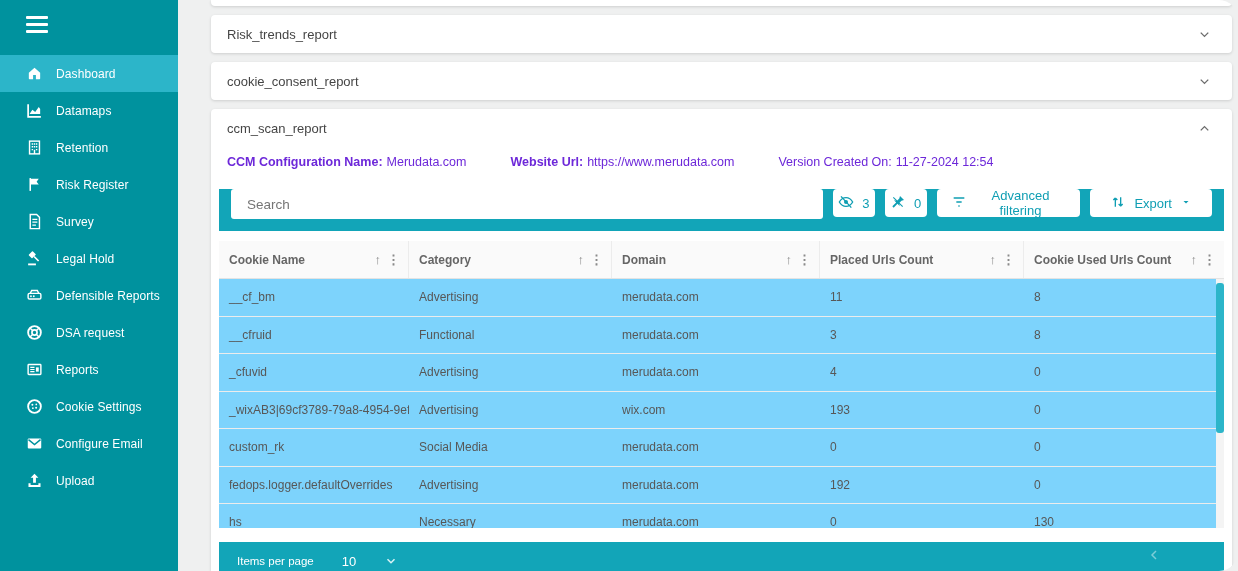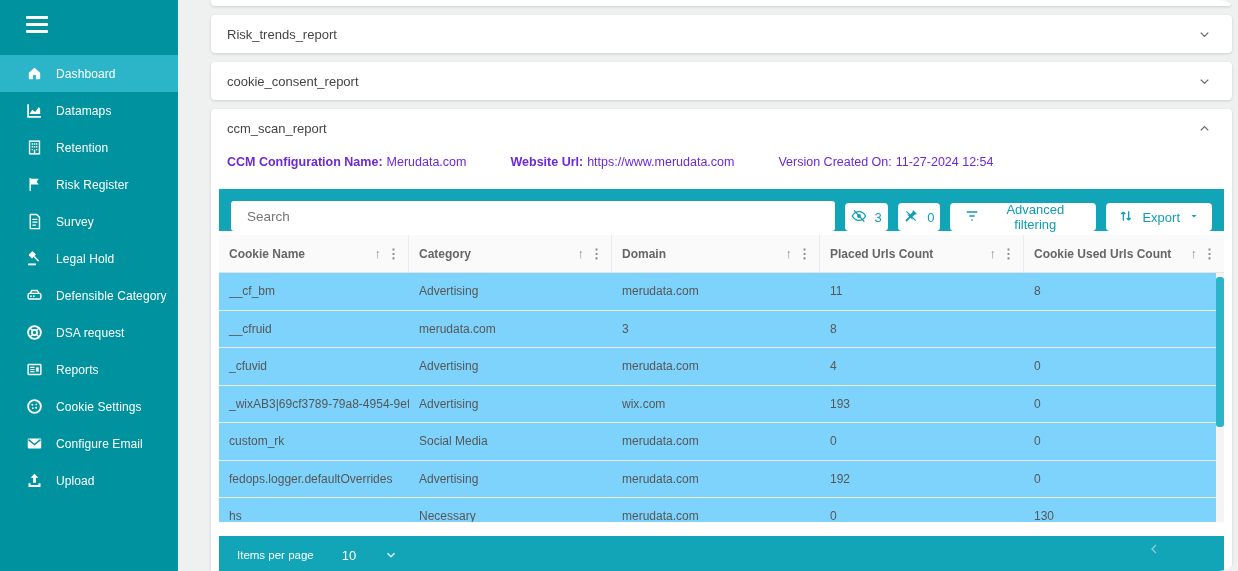--- a/index.html
+++ b/index.html
@@ -24,31 +24,31 @@
   .panel-header { height:38px; display:flex; align-items:center; justify-content:space-between; padding:0 20px 0 16px; cursor:pointer; }
   .panel-title { font-size:13px; color:#454545; }
   .chev { width:15px; height:15px; color:#6d6d6d; }
   .chev svg { width:15px; height:15px; }
 
   
   .meta-row { display:flex; gap:44px; padding:8px 16px 20px; font-size:12.5px; color:#6d28d9; }
   .meta-label { font-weight:bold; margin-right:4px; }
 
   
-  .table-toolbar { margin:0 8px; height:42px; background:#12a5b8; display:flex; align-items:flex-end; padding:0 12px; }
+  .table-toolbar { margin:0 8px; height:42px; background:#12a5b8; display:flex; align-items:flex-start; padding:0 12px; }
   .search-input { width:648px; height:30px; border:none; border-radius:3px; padding:0 16px; font-size:13.5px; color:#444; outline:none; font-family:"Liberation Sans",sans-serif; }
   .search-input::placeholder { color:#757575; }
   .tb-btn { margin-left:10px; height:28px; background:#fff; border:none; border-radius:4px; color:#0f9eb3; display:flex; align-items:center; justify-content:center; gap:8px; font-size:13px; cursor:pointer; font-family:"Liberation Sans",sans-serif; }
   .tb-btn svg { width:16px; height:16px; }
   .btn-count { width:46px; }
   .btn-filter { padding:0 14px; }
-  .btn-export { padding:0 12px; }
-
-  
-  .tablewrap { margin:4px 8px; }
+  .btn-export { padding:0 20px; }
+
+  
+  .tablewrap { margin:10px 8px; }
   .thead, .trow { display:grid; grid-template-columns:190px 203px 208px 204px 1fr; }
   .thead { background:#fafafa; border-bottom:1px solid #e3e3e3; height:38px; }
   .th { display:flex; align-items:center; justify-content:space-between; padding:0 8px 0 10px; border-right:1px solid #ececec; font-size:12px; font-weight:bold; color:#666; }
   .th:last-child { border-right:none; }
   .th-icons { display:flex; align-items:center; gap:6px; color:#8a8a8a; }
   .sort-glyph { font-size:13px; cursor:pointer; }
   .kebab-glyph { font-size:13px; cursor:pointer; letter-spacing:0; }
   .tbody { position:relative; height:249px; overflow:hidden; background:#fbfbfb; }
   .trow { height:37.5px; border-bottom:1px solid #ececec; background:#7dd3fc; }
   .td { font-size:12px; color:#575757; display:flex; align-items:center; padding-left:10px; white-space:nowrap; overflow:hidden; text-overflow:ellipsis; }
@@ -147,21 +147,21 @@
 
     <div class="nav-item">
       <span class="nav-icon">
         <svg viewBox="0 0 24 24">
             <rect x="3" y="9" width="18" height="8" rx="2" fill="none" stroke="currentColor" stroke-width="2"></rect>
             <circle cx="7" cy="13" r="1.3" fill="currentColor"></circle>
             <circle cx="11" cy="13" r="1.3" fill="currentColor"></circle>
             <path d="M6 9l2-4h8l2 4" stroke="currentColor" stroke-width="2" fill="none"></path>
           </svg>
       </span>
-      <span class="nav-label">Defensible Category</span>
+      <span class="nav-label">Defensible Reports</span>
     </div>
 
     <div class="nav-item">
       <span class="nav-icon">
         <svg viewBox="0 0 24 24">
             <circle cx="12" cy="12" r="9" fill="none" stroke="currentColor" stroke-width="2.6"></circle>
             <circle cx="12" cy="12" r="3.6" fill="none" stroke="currentColor" stroke-width="2.4"></circle>
             <path d="M5.6 5.6l4 4M18.4 5.6l-4 4M5.6 18.4l4-4M18.4 18.4l-4-4" stroke="currentColor" stroke-width="2"></path>
           </svg>
       </span>
@@ -349,20 +349,21 @@
       <div class="tbody">
         <div class="trow">
           <div class="td">__cf_bm</div>
           <div class="td">Advertising</div>
           <div class="td">merudata.com</div>
           <div class="td">11</div>
           <div class="td">8</div>
         </div>
         <div class="trow">
           <div class="td">__cfruid</div>
+          <div class="td">Functional</div>
           <div class="td">merudata.com</div>
           <div class="td">3</div>
           <div class="td">8</div>
         </div>
         <div class="trow">
           <div class="td">_cfuvid</div>
           <div class="td">Advertising</div>
           <div class="td">merudata.com</div>
           <div class="td">4</div>
           <div class="td">0</div>

